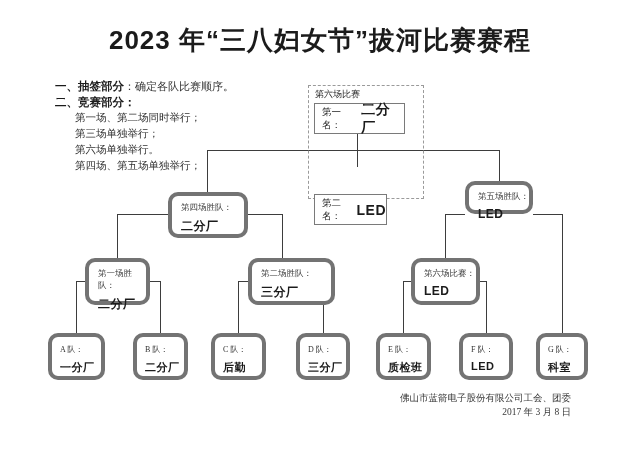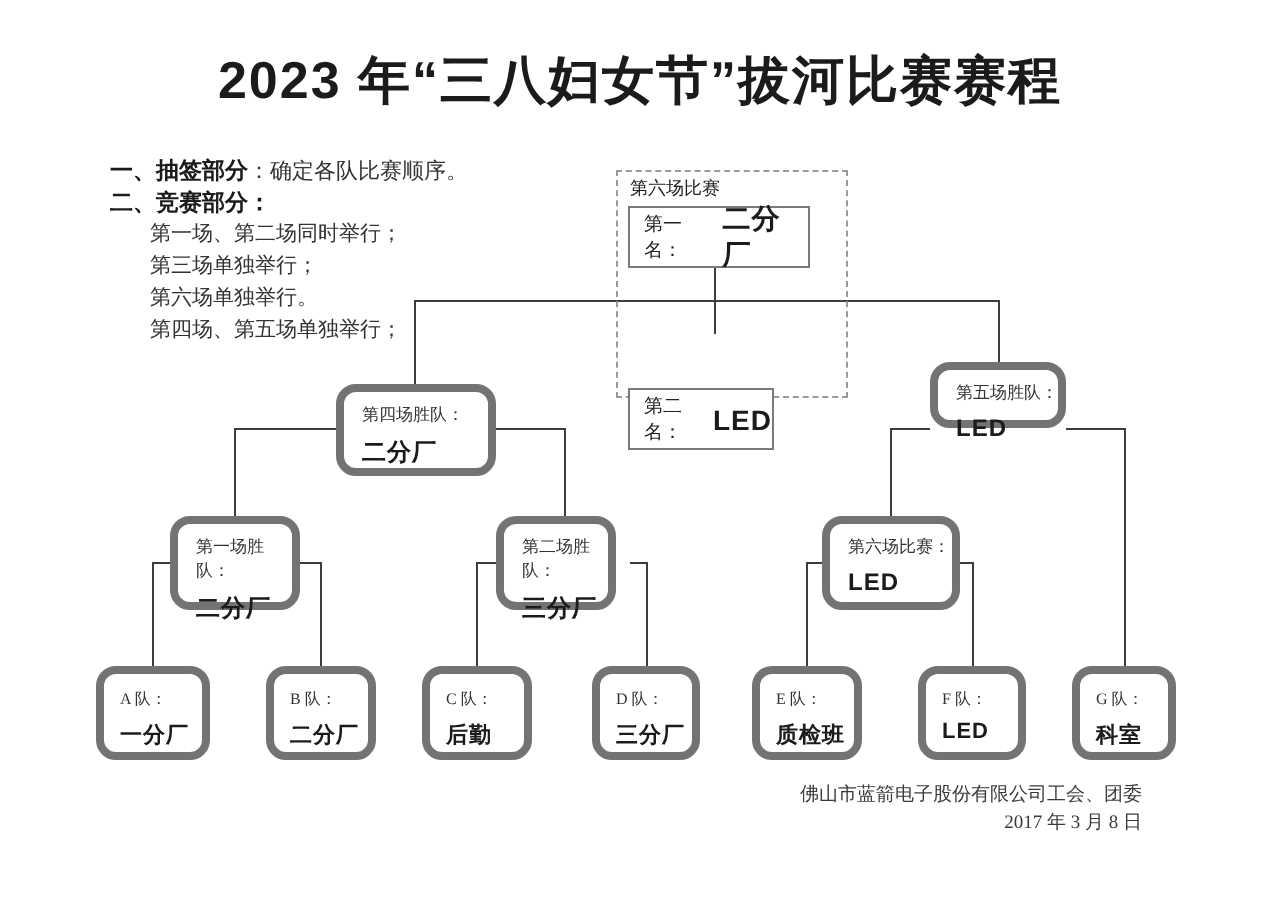--- a/index.html
+++ b/index.html
@@ -109,21 +109,21 @@
     <span class="bteam">二分厂</span>
   </div>
   <div class="rbox" style="left:465px; top:181px; width:68px; height:33px;">
     <span class="blabel">第五场胜队：</span>
     <span class="bteam">LED</span>
   </div>
   <div class="rbox" style="left:85px; top:258px; width:65px; height:47px;">
     <span class="blabel">第一场胜队：</span>
     <span class="bteam">二分厂</span>
   </div>
-  <div class="rbox" style="left:248px; top:258px; width:60px; height:47px;">
+  <div class="rbox" style="left:248px; top:258px; width:87px; height:47px;">
     <span class="blabel">第二场胜队：</span>
     <span class="bteam">三分厂</span>
   </div>
   <div class="rbox" style="left:411px; top:258px; width:69px; height:47px;">
     <span class="blabel">第六场比赛：</span>
     <span class="bteam">LED</span>
   </div>
 
   <div class="rbox teambox" style="left:48px; top:333px; width:57px; height:47px;">
     <span class="blabel">A 队：</span>

